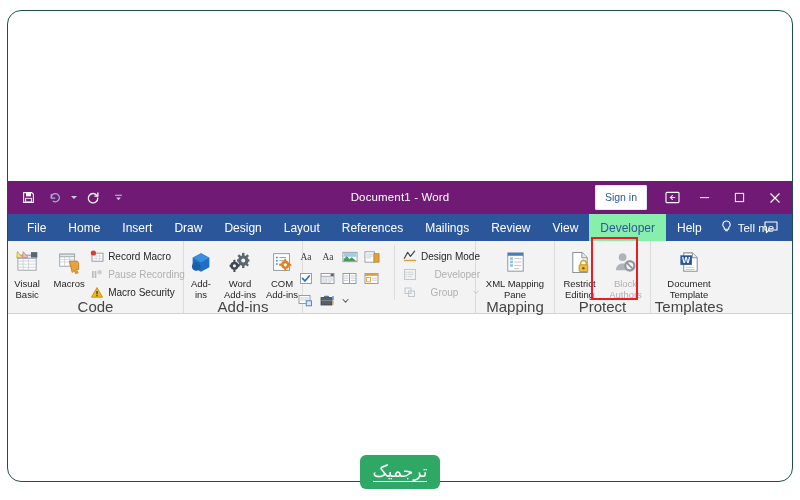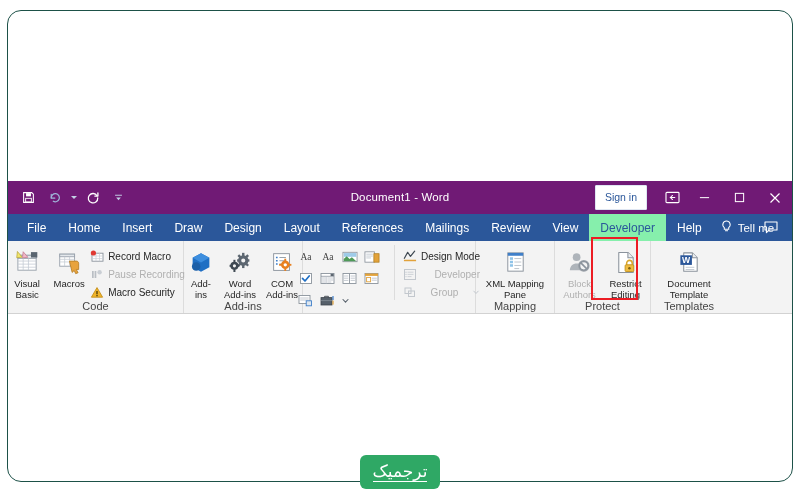--- a/index.html
+++ b/index.html
@@ -143,21 +143,21 @@
   }
   .group:last-child { border-right: none; }
   .group-body {
     flex: 1;
     display: flex;
     align-items: flex-start;
     padding: 1px 6px 0 6px;
   }
   .group-label {
     height: 14px; line-height: 13px;
-    font-size: 11px;
+    font-size: 15px;
     color: #444444;
     text-align: center;
     width: 100%;
   }
 
   
   .big-btn {
     width: 42px;
     display: flex; flex-direction: column; align-items: center;
     padding-top: 2px;
@@ -591,47 +591,47 @@
             </div>
             <div class="lbl">XML Mapping</div>
             <div class="lbl" style="margin-top:0">Pane</div>
           </div>
         </div>
         <div class="group-label">Mapping</div>
       </div>
 
       <div class="group" style="width:96px;">
         <div class="group-body" style="padding-left:2px;padding-right:2px;">
+          <div class="big-btn" style="width:46px">
+            <div class="ico">
+              <svg width="25" height="25" viewBox="0 0 26 26">
+                <path d="M6 2.5h9.5L21 8v15.5H6z" fill="#fff" stroke="#8b939c" stroke-width="1.1" stroke-linejoin="round"></path>
+                <path d="M15.5 2.5V8H21" fill="#eceff2" stroke="#8b939c" stroke-width="1.1" stroke-linejoin="round"></path>
+                <path d="M14.2 15.8v-2.1a2.9 2.9 0 0 1 5.8 0v2.1" fill="none" stroke="#d9a62a" stroke-width="1.6"></path>
+                <rect x="12.6" y="15.4" width="9" height="7" rx="1" fill="#f0bc3f" stroke="#c59420" stroke-width="1"></rect>
+                <circle cx="17.1" cy="18.9" r="1.3" fill="#7a5d10"></circle>
+              </svg>
+            </div>
+            <div class="lbl">Restrict</div>
+            <div class="lbl" style="margin-top:0">Editing</div>
+          </div>
           <div class="big-btn disabled" style="width:46px">
             <div class="ico">
               <svg width="25" height="25" viewBox="0 0 26 26">
                 <circle cx="10" cy="7.5" r="4" fill="#aeb4ba"></circle>
                 <path d="M3 21c0-4.2 3.2-7 7-7s7 2.8 7 7z" fill="#aeb4ba"></path>
                 <circle cx="17.5" cy="16.5" r="6" fill="#9aa1a8"></circle>
                 <circle cx="17.5" cy="16.5" r="4.4" fill="#f3f3f3"></circle>
                 <circle cx="17.5" cy="16.5" r="4.4" fill="none" stroke="#8b939c" stroke-width="1.5"></circle>
                 <path d="M14.4 13.4 20.6 19.6" stroke="#8b939c" stroke-width="1.7"></path>
               </svg>
             </div>
             <div class="lbl">Block</div>
             <div class="lbl" style="margin-top:0">Authors</div>
           </div>
-          <div class="big-btn" style="width:46px">
-            <div class="ico">
-              <svg width="25" height="25" viewBox="0 0 26 26">
-                <path d="M6 2.5h9.5L21 8v15.5H6z" fill="#fff" stroke="#8b939c" stroke-width="1.1" stroke-linejoin="round"></path>
-                <path d="M15.5 2.5V8H21" fill="#eceff2" stroke="#8b939c" stroke-width="1.1" stroke-linejoin="round"></path>
-                <path d="M14.2 15.8v-2.1a2.9 2.9 0 0 1 5.8 0v2.1" fill="none" stroke="#d9a62a" stroke-width="1.6"></path>
-                <rect x="12.6" y="15.4" width="9" height="7" rx="1" fill="#f0bc3f" stroke="#c59420" stroke-width="1"></rect>
-                <circle cx="17.1" cy="18.9" r="1.3" fill="#7a5d10"></circle>
-              </svg>
-            </div>
-            <div class="lbl">Restrict</div>
-            <div class="lbl" style="margin-top:0">Editing</div>
-          </div>
         </div>
         <div class="group-label">Protect</div>
       </div>
 
       <div class="group" style="width:76px;">
         <div class="group-body" style="justify-content:center;">
           <div class="big-btn" style="width:68px">
             <div class="ico">
               <svg width="25" height="25" viewBox="0 0 26 26">
                 <path d="M7 3h9l5 5v14H7z" fill="#fff" stroke="#8b939c" stroke-width="1.1" stroke-linejoin="round"></path>

